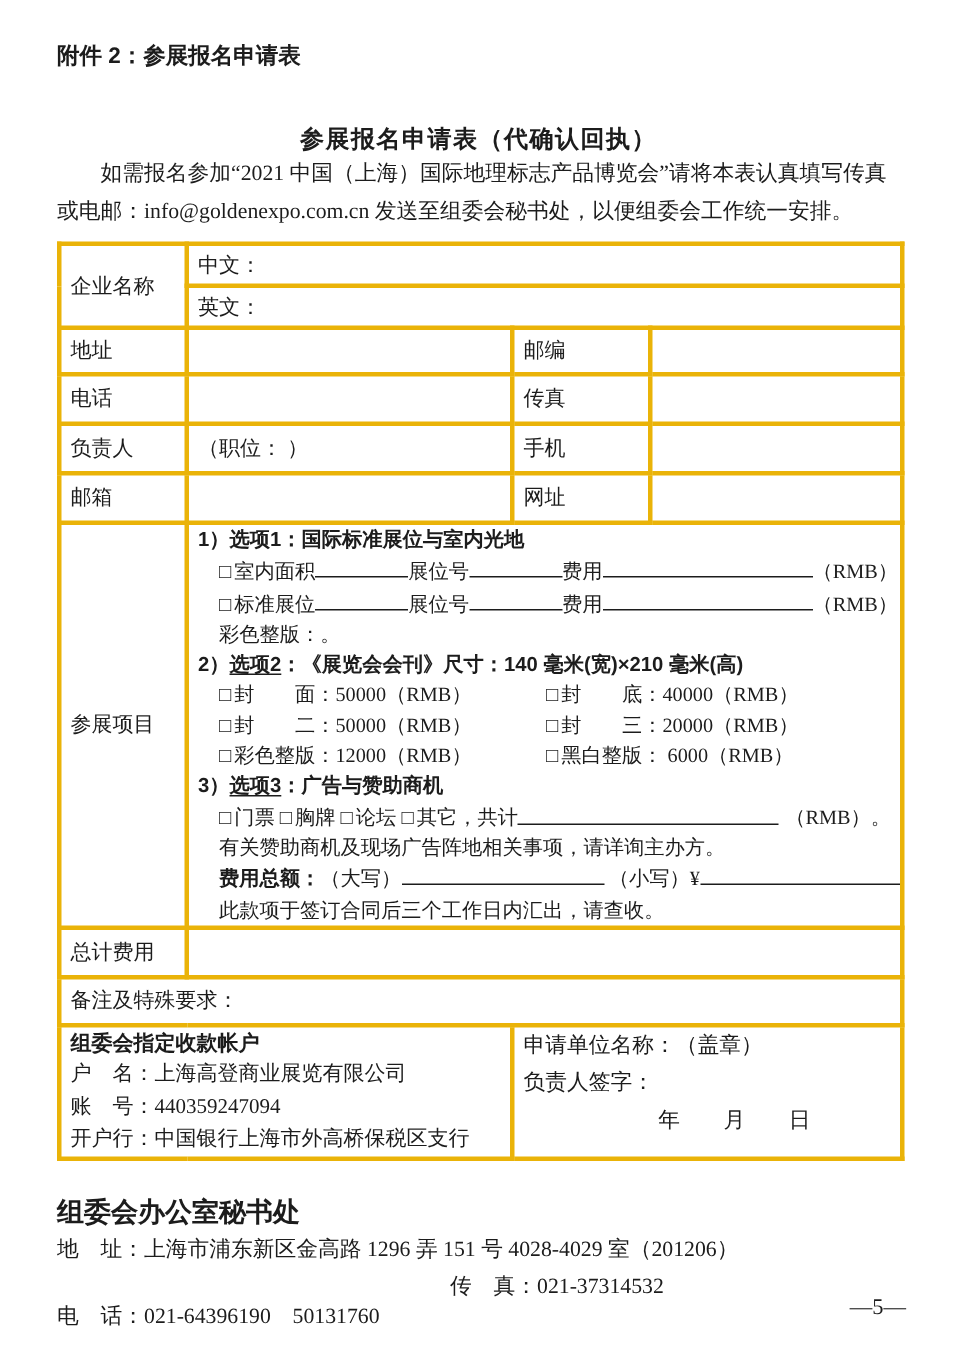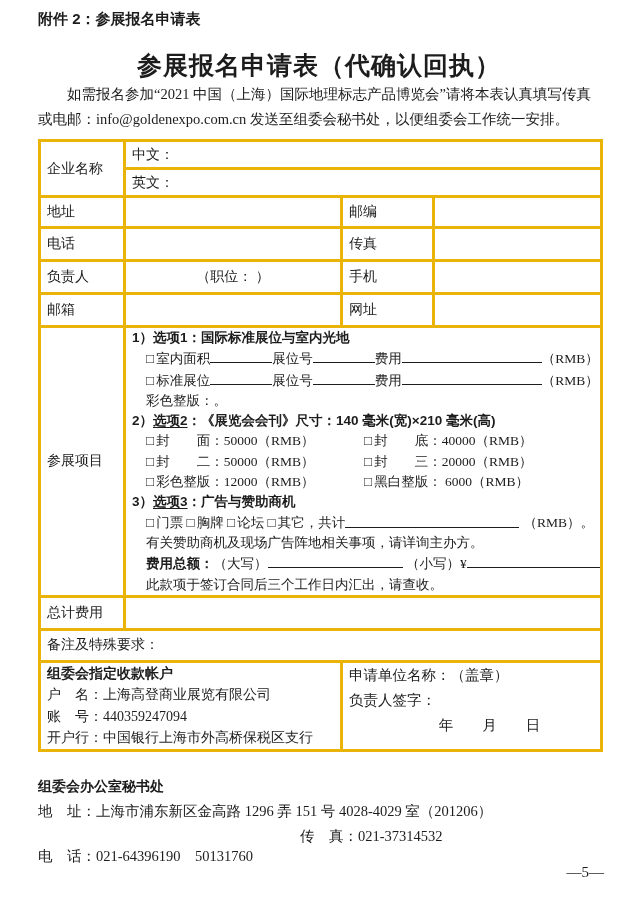--- a/index.html
+++ b/index.html
@@ -3,33 +3,33 @@
 <meta charset="utf-8">
 <style>
   html,body { margin:0; padding:0; }
   body {
     width:636px; height:901px; background:#ffffff; color:#1c1c1c;
     font-family:"Liberation Serif","DejaVu Serif",serif;
     position:relative; overflow:hidden;
   }
   .content { margin:0 36px 0 38px; width:562px; }
 
-  .attachment-title { padding-top:10px; font-size:15px; font-family:"Liberation Sans","DejaVu Sans",sans-serif; font-weight:bold; }
-  .main-title { margin-top:20px; text-align:center; font-size:25px; letter-spacing:1px;
+  .attachment-title { padding-top:28px; font-size:15px; font-family:"Liberation Sans","DejaVu Sans",sans-serif; font-weight:bold; }
+  .main-title { margin-top:36px; text-align:center; font-size:16px; letter-spacing:1px;
     font-family:"Liberation Sans","DejaVu Sans",sans-serif; font-weight:bold; }
   .intro { font-size:14.5px; line-height:25px; text-indent:2em; }
 
   table.form-table { width:562px; border-collapse:collapse; table-layout:fixed; margin-top:7px; font-size:14px; }
   table.form-table td { border:3px solid #eab308; padding:0 6px; overflow:hidden; }
   .lbl { text-align:left; }
   .h25 { height:25px; }
   .h28 { height:28px; }
   .h30 { height:30px; }
   .cn-cell { padding-left:8px; }
-  .center { text-align:center; }
+  .center { text-align:left; }
 
   .items-cell { vertical-align:top; padding:3px 4px 2px 9px;margin-left:32px; }
   .opt-line { line-height:20.3px; font-size:13.5px; white-space:nowrap; }
   .opt-heading { font-family:"Liberation Sans","DejaVu Sans",sans-serif; font-weight:bold; }
   .indent { padding-left:14px; }
   .u { text-decoration:underline; text-underline-offset:2px; }
   .cbx { margin-right:2px; }
   .bl { display:inline-block; border-bottom:1px solid #1c1c1c; height:14px; vertical-align:baseline; }
   .w62 { width:62px; } .w140 { width:140px; } .w150 { width:150px; } .w135 { width:135px; }
   .flexline { display:flex; white-space:nowrap; }
@@ -39,21 +39,21 @@
 
   .total-cell { height:30px; }
   .remarks-cell { height:29px; padding-left:8px; }
 
   .bank-cell { vertical-align:top; padding:3px 8px; line-height:21.5px; font-size:14px; height:86px; }
   .bank-heading { font-family:"Liberation Sans","DejaVu Sans",sans-serif; font-weight:bold; font-size:14px; }
   .app-cell { vertical-align:top; padding:8px 10px 0 12px; line-height:25px; font-size:14.5px; }
   .date-line { text-align:center; padding-left:36px; }
 
   .footer { margin-top:22px; font-size:14.5px; }
-  .footer-heading { font-family:"Liberation Sans","DejaVu Sans",sans-serif; font-weight:bold; font-size:14px; line-height:25px; }
+  .footer-heading { font-family:"Liberation Sans","DejaVu Sans",sans-serif; font-weight:bold; font-size:18px; line-height:25px; }
   .footer-line { line-height:25px; display:flex; }
   .f-left { width:262px; display:inline-block;margin-top:20px; }
   .page-no { position:absolute; right:32px; bottom:20px; font-size:15px; }
 </style>
 </head>
 <body>
 
 <div class="content">
 
   <div class="attachment-title">附件 2：参展报名申请表</div>

